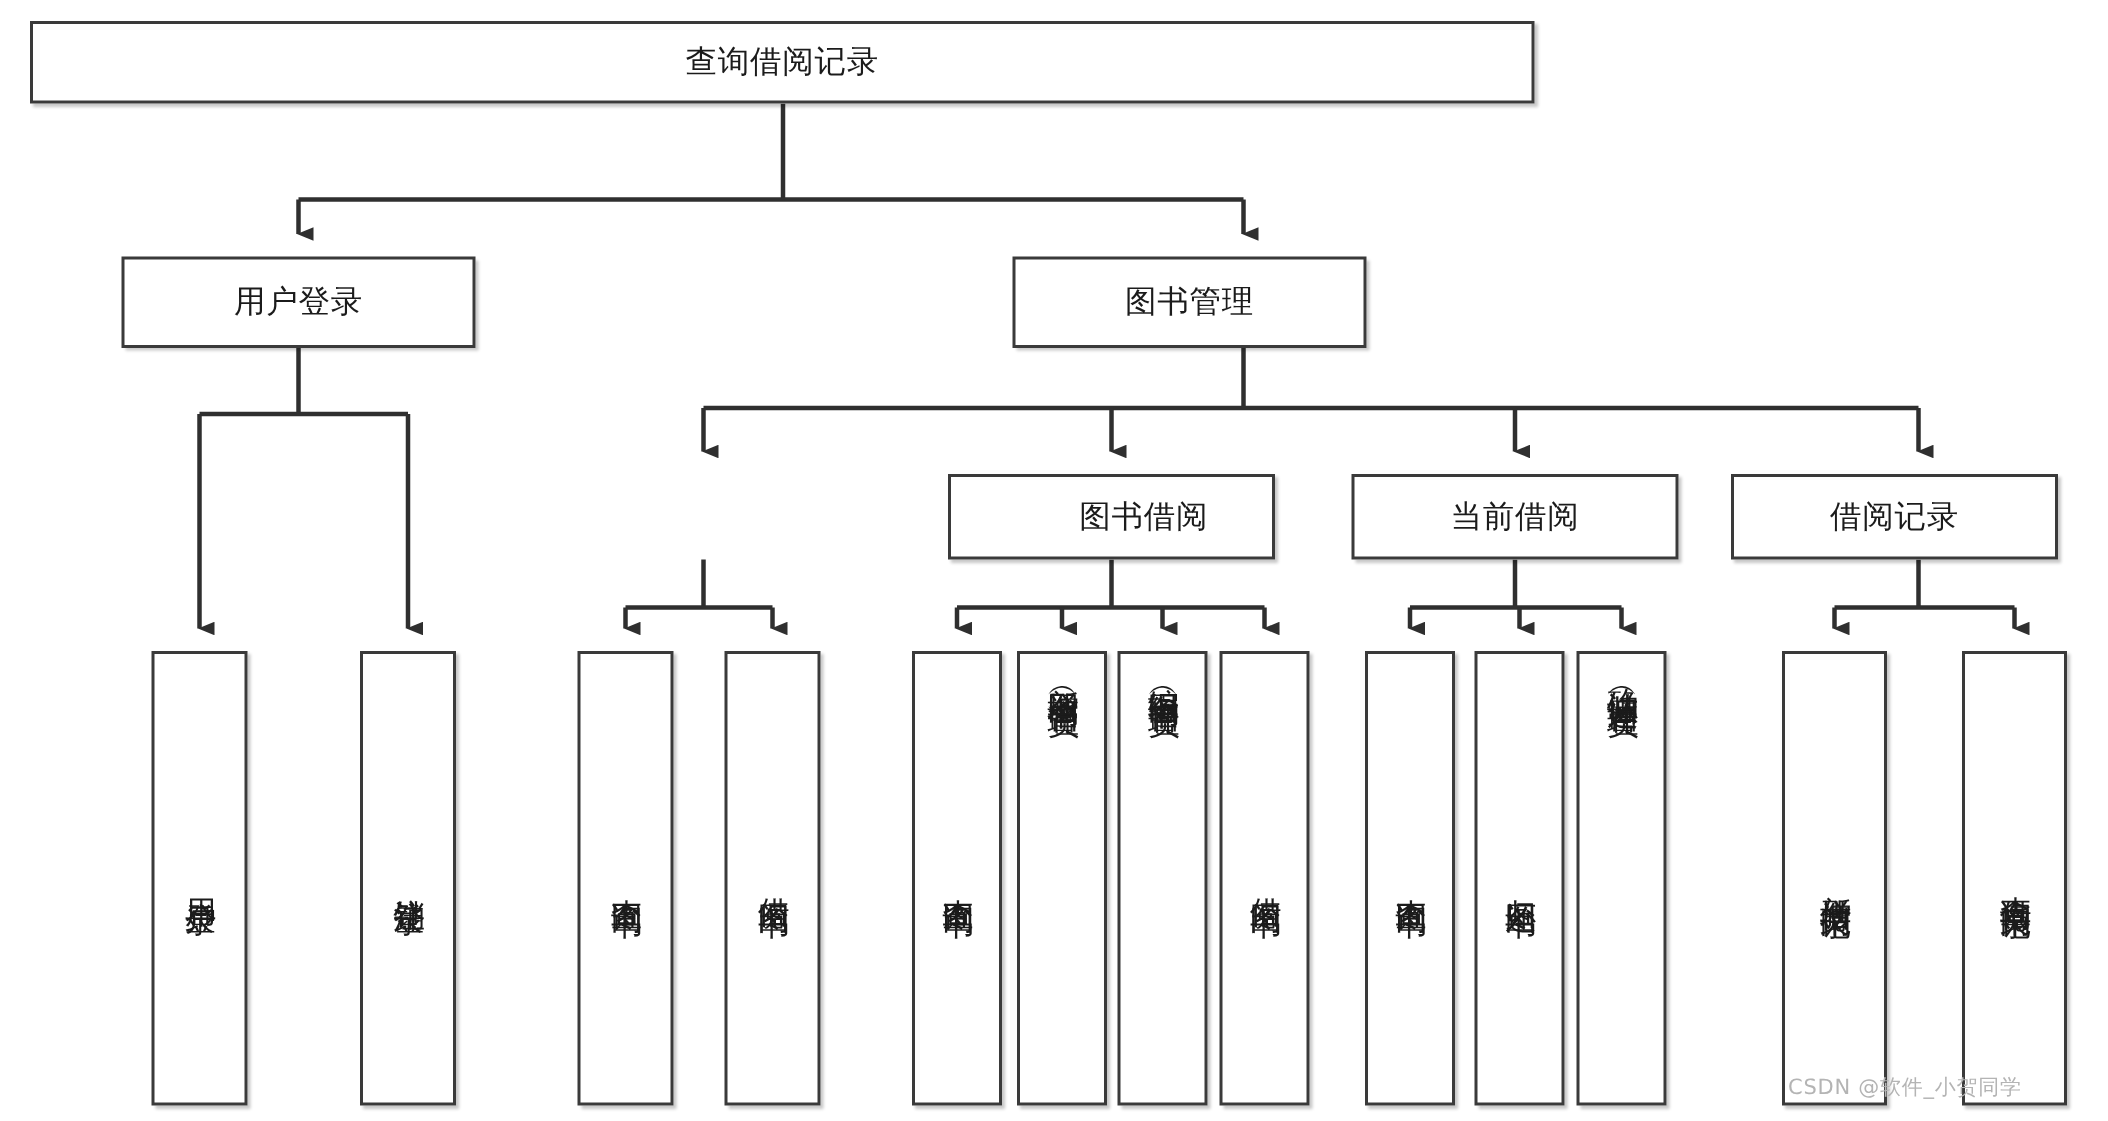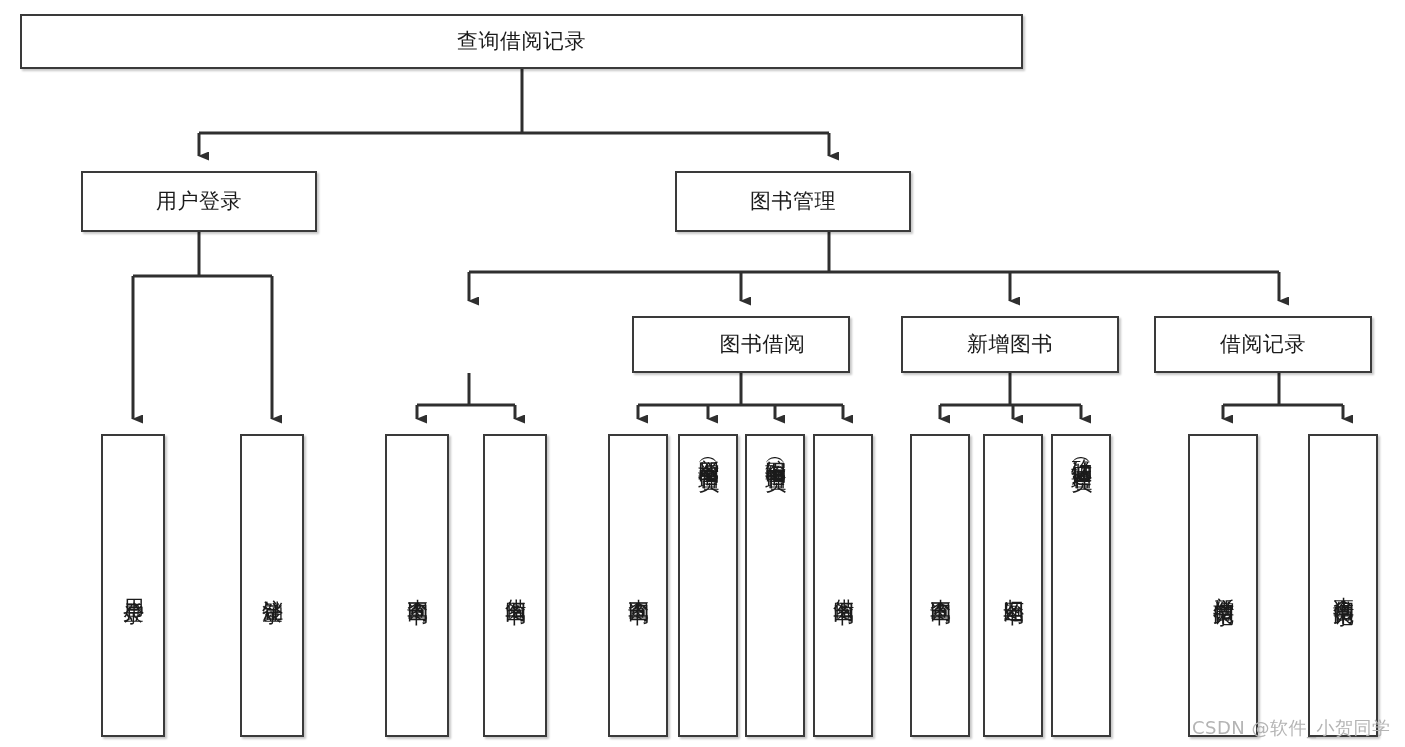--- a/index.html
+++ b/index.html
@@ -57,21 +57,21 @@
   .node-box.vertical .node-label {
     writing-mode: vertical-rl;
     text-orientation: upright;
     white-space: nowrap;
     letter-spacing: 2px;
     font-size: 21px;
   }
   .watermark {
     position: absolute;
     color: #b4b4b4;
-    font-size: 18px;
+    font-size: 14px;
     white-space: nowrap;
     user-select: none;
     letter-spacing: 0.5px;
   }
 </style>
 </head>
 <body>
 
 <div id="diagram-root">
 
@@ -135,21 +135,21 @@
     <span class="node-label">用户登录</span>
   </div>
   <div class="node-box" style="left: 675px; top: 171px; width: 236px; height: 61px; font-family: Liberation Serif, serif;">
     <span class="node-label">图书管理</span>
   </div>
 
   <div class="node-box" style="left: 632px; top: 316px; width: 218px; height: 57px; padding-left: 43px;">
     <span class="node-label">图书借阅</span>
   </div>
   <div class="node-box" style="left: 901px; top: 316px; width: 218px; height: 57px;">
-    <span class="node-label">新增图书</span>
+    <span class="node-label">当前借阅</span>
   </div>
   <div class="node-box" style="left: 1154px; top: 316px; width: 218px; height: 57px;">
     <span class="node-label">借阅记录</span>
   </div>
 
   <div class="node-box vertical centered" style="left: 101px; top: 434px; width: 64px; height: 303px;">
     <span class="node-label">用户登录</span>
   </div>
   <div class="node-box vertical centered" style="left: 240px; top: 434px; width: 64px; height: 303px;">
     <span class="node-label">注销登录</span>

